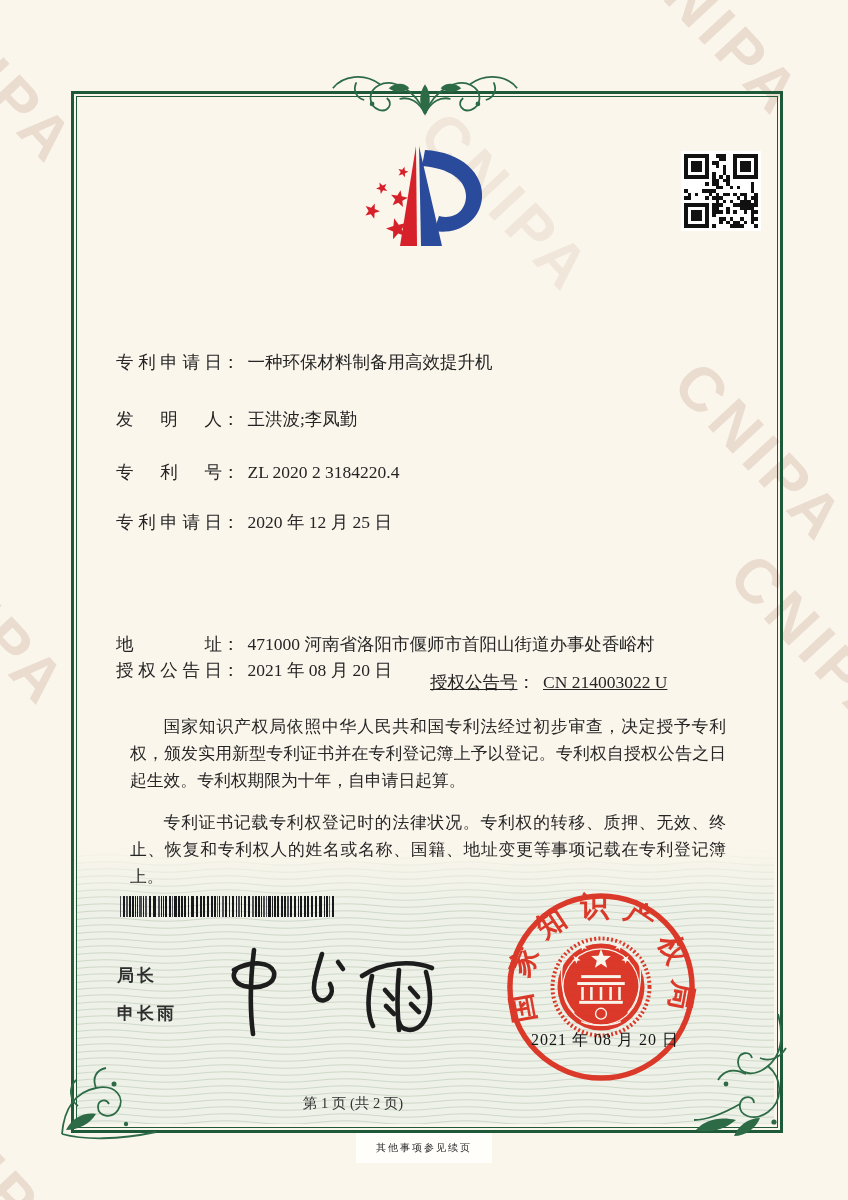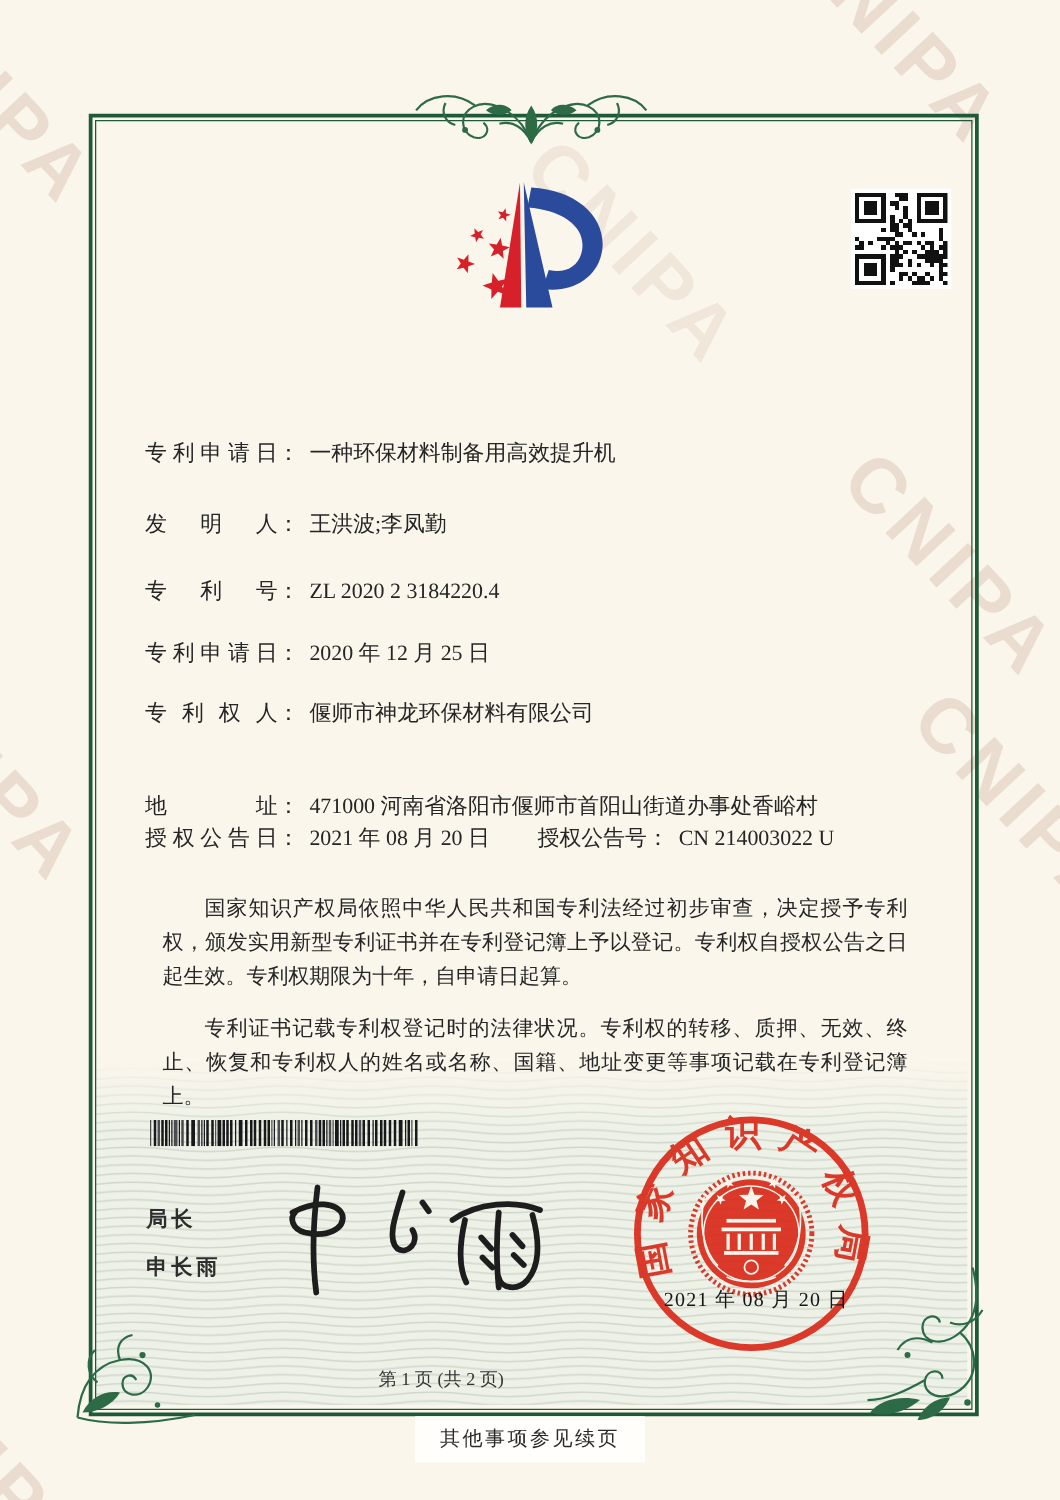--- a/index.html
+++ b/index.html
@@ -51,42 +51,42 @@
   .qr{left:681px;top:151px;width:74px;height:74px;background:#fff;padding:3px;}
 
   .cert-title{
     left:72px;top:240px;width:706px;text-align:center;
     font-size:41px;font-weight:bold;letter-spacing:8px;color:#141414;
   }
 
   .frow{left:116px;width:608px;font-size:17.5px;color:#252525;white-space:nowrap;}
   .flabel{display:inline-block;width:106px;text-align:justify;text-align-last:justify;vertical-align:top;}
   .fcolon{display:inline-block;margin-right:8px;}
-  .grant{position:absolute;left:314px;top:0;white-space:nowrap;}
+  .grant{position:absolute;left:314px;top:12px;white-space:nowrap;text-decoration:underline;}
   .r0{top:350px}.r1{top:407px}.r2{top:460px}.r3{top:510px}.r4{top:558px}.r5{top:632px}.r6{top:658px}
 
   .paras{left:114px;top:698px;width:628px;font-size:16.8px;line-height:26.8px;
          text-align:justify;color:#262626;}
   .paras p{margin:16px;text-indent:2em;}
 
   .barcode{left:120px;top:896px;width:218px;height:21px;}
 
   .sig-label{left:117px;top:964px;font-family:Liberation Serif, serif;
              font-size:17px;font-weight:600;letter-spacing:3px;color:#2e2e2e;}
   .sig-name{top:1002px;}
   .signature{left:220px;top:940px;width:228px;height:102px;}
 
   .seal{left:502px;top:888px;width:198px;height:198px;}
   .seal-date{left:510px;top:1030px;width:190px;text-align:center;font-size:16px;
              letter-spacing:1px;color:#161616;z-index:4;}
 
   .page-num{left:72px;top:1094px;width:562px;text-align:center;font-size:14.5px;color:#333;}
   .note{
     left:50%;top:1133px;transform:translateX(-50%);
-    background:#fffefb;padding:8px 20px;font-size:16px;letter-spacing:2px;color:#2a2a2a;
+    background:#fffefb;padding:8px 20px;font-size:10px;letter-spacing:2px;color:#2a2a2a;
     white-space:nowrap;
   }
 </style>
 </head>
 <body>
 
 <div class="page">
 
   <div class="wm" style="left:-58px;top:-30px">CNIPA</div>
   <div class="wm wm-faint" style="left:458px;top:98px">CNIPA</div>
@@ -311,23 +311,20 @@
     </div>
     <div class="abs frow r1">
       <span class="flabel">发明人</span><span class="fcolon">：</span><span>王洪波;李凤勤</span>
     </div>
     <div class="abs frow r2">
       <span class="flabel">专利号</span><span class="fcolon">：</span><span>ZL 2020 2 3184220.4</span>
     </div>
     <div class="abs frow r3">
       <span class="flabel">专利申请日</span><span class="fcolon">：</span><span>2020 年 12 月 25 日</span>
     </div>
-    <div class="abs frow r4">
-      <span class="flabel">专利权人</span><span class="fcolon">：</span><span>偃师市神龙环保材料有限公司</span>
-    </div>
     <div class="abs frow r5">
       <span class="flabel">地址</span><span class="fcolon">：</span><span>471000 河南省洛阳市偃师市首阳山街道办事处香峪村</span>
     </div>
     <div class="abs frow r6">
       <span class="flabel">授权公告日</span><span class="fcolon">：</span><span>2021 年 08 月 20 日</span>
       <span class="grant">
         <span>授权公告号</span><span class="fcolon">：</span><span>CN 214003022 U</span>
       </span>
     </div>
 

